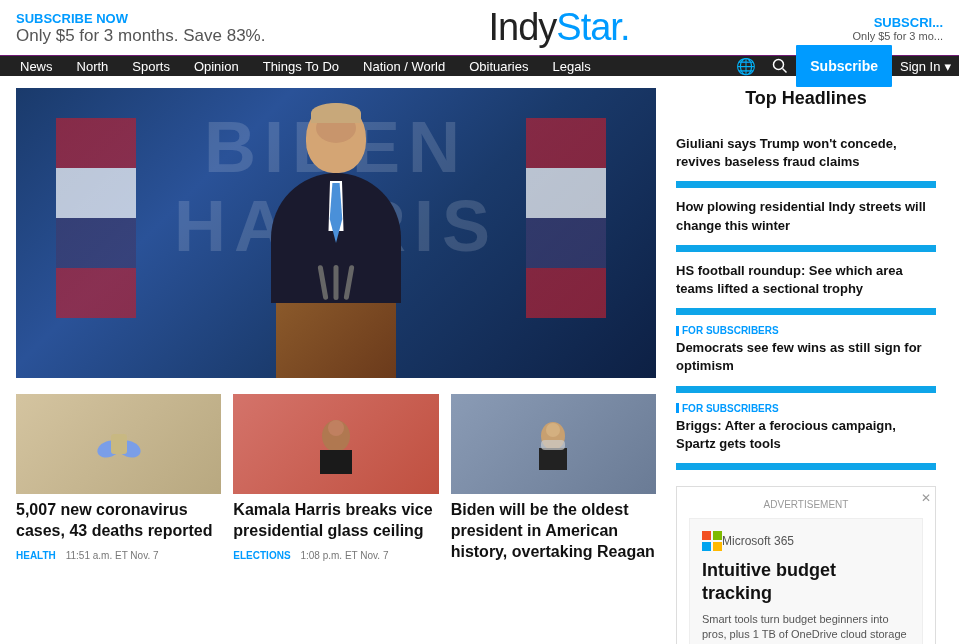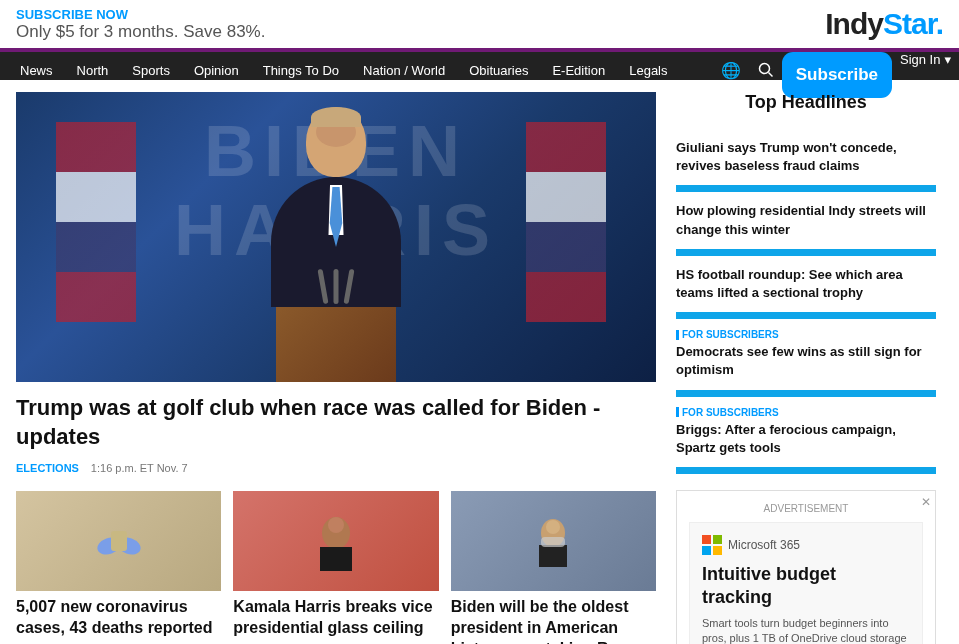--- a/index.html
+++ b/index.html
@@ -5,30 +5,30 @@
     * { margin: 0; padding: 0; box-sizing: border-box; }
     body { font-family: Arial, sans-serif; font-size: 14px; color: #222; background: #fff; width: 959px; overflow-x: hidden; }
 
     
     .top-bar {
       background: #fff;
       display: flex;
       align-items: center;
       justify-content: space-between;
       padding: 6px 16px;
-      border-bottom: 4px solid #701a75;
+      border-bottom: 1px solid #701a75;
     }
 
     
     .nav {
       background: #222;
       display: flex;
-      align-items: flex-start;
+      align-items: center;
       padding: 0 8px;
-      height: 28px;
+      height: 20px;
       gap: 0;
     }
     .nav-item {
       color: #fff;
       font-size: 13px;
       padding: 0 12px;
       height: 36px;
       display: flex;
       align-items: center;
       cursor: pointer;
@@ -42,22 +42,22 @@
       font-size: 16px;
       display: flex;
       align-items: center;
       height: 36px;
     }
     .nav-subscribe-btn {
       background: #009bff;
       color: #fff;
       border: none;
       padding: 13px 14px;
-      border-radius: 11px;
-      font-size: 17px;
+      border-radius: 1px;
+      font-size: 14px;
       font-weight: bold;
       cursor: pointer;
       margin-right: 8px;
     }
     .nav-signin {
       color: #fff;
       font-size: 13px;
       cursor: pointer;
       display: flex;
       align-items: center;
@@ -283,21 +283,20 @@
       text-transform: uppercase;
     }
     .ad-content {
       background: #f8f8f8;
       border: 1px solid #eee;
       padding: 12px;
     }
     .ad-microsoft-logo {
       display: flex;
       align-items: center;
-      gap: 6px;
       margin-bottom: 8px;
     }
     .ms-grid {
       display: grid;
       grid-template-columns: 1fr 1fr;
       gap: 2px;
       width: 20px;
       height: 20px;
     }
     .ms-cell { }
@@ -327,34 +326,37 @@
     }
   </style>
 </head>
 <body>
 
 <div class="top-bar">
   <div style="cursor:pointer;">
     <strong style="color:#009bff;font-size:13px;">SUBSCRIBE NOW</strong>
     <span style="display:block;font-size:17px;color:#555;">Only $5 for 3 months. Save 83%.</span>
   </div>
-  <div style="cursor:pointer;font-size:30px;font-weight:bold;letter-spacing:-1px;">
+  <div style="cursor:pointer;font-size:38px;font-weight:normal;letter-spacing:-1px;">
     <span>Indy</span><span style="color:#009bff;">Star.</span>
+  </div>
+  <div style="cursor:pointer;text-align:right;">
+    <strong style="color:#009bff;font-size:13px;">SUBSCRI...</strong>
+    <span style="display:block;font-size:11px;color:#555;">Only $5 for 3 mo...</span>
   </div>
 </div>
 
 <nav class="nav">
   <div class="nav-item">News</div>
   <div class="nav-item">North</div>
   <div class="nav-item">Sports</div>
   <div class="nav-item">Opinion</div>
   <div class="nav-item">Things To Do</div>
   <div class="nav-item">Nation / World</div>
   <div class="nav-item">Obituaries</div>
-  <div class="nav-item">E-Edition</div>
   <div class="nav-item">Legals</div>
   <div class="nav-spacer"></div>
   <div class="nav-icon">🌐</div>
   <div class="nav-icon">
     <svg width="16" height="16" viewBox="0 0 16 16" fill="white">
         <circle cx="6.5" cy="6.5" r="5" stroke="white" stroke-width="1.5" fill="none"></circle>
         <line x1="10.5" y1="10.5" x2="14.5" y2="14.5" stroke="white" stroke-width="1.5"></line>
       </svg>
   </div>
   <button class="nav-subscribe-btn">Subscribe</button>
@@ -394,27 +396,20 @@
         </div>
       </div>
 
       <div style="position:absolute;bottom:78px;left:50%;transform:translateX(-50%);display:flex;gap:8px;">
         <div style="width:5px;height:35px;background:#666;border-radius:3px;transform:rotate(-10deg);"></div>
         <div style="width:5px;height:35px;background:#666;border-radius:3px;"></div>
         <div style="width:5px;height:35px;background:#666;border-radius:3px;transform:rotate(10deg);"></div>
       </div>
     </div>
 
-    <div>
-      <h1 class="hero-caption">Trump was at golf club when race was called for Biden - updates</h1>
-      <div>
-        <span class="hero-tag">ELECTIONS</span>
-        <span class="hero-time">1:16 p.m. ET Nov. 7</span>
-      </div>
-    </div>
 
     <div class="thumb-row">
 
       <div class="thumb-item">
         <div class="thumb-img-placeholder" style="background:linear-gradient(135deg,#d4c4a0,#b8a880);display:flex;align-items:center;justify-content:center;">
 
           <svg width="60" height="60" viewBox="0 0 60 60">
               <ellipse cx="20" cy="35" rx="12" ry="8" fill="#7a9ee8" transform="rotate(-20,20,35)"></ellipse>
               <ellipse cx="40" cy="35" rx="12" ry="8" fill="#7a9ee8" transform="rotate(20,40,35)"></ellipse>
               <rect x="22" y="20" width="16" height="20" rx="3" fill="#c8b882"></rect>

